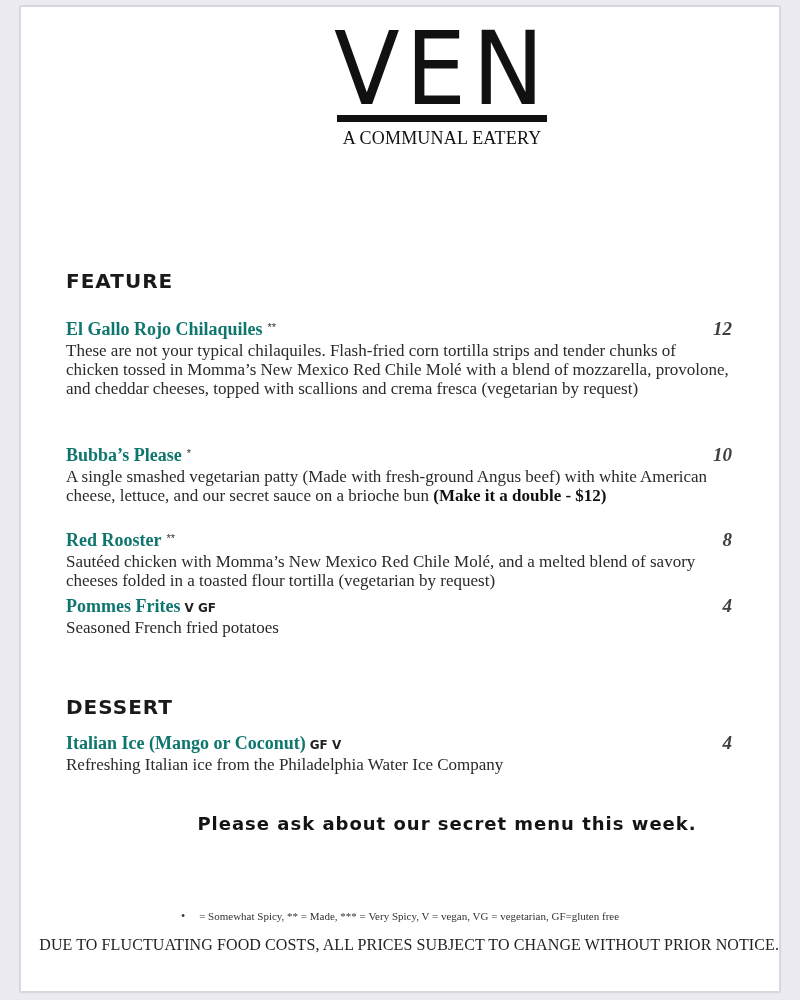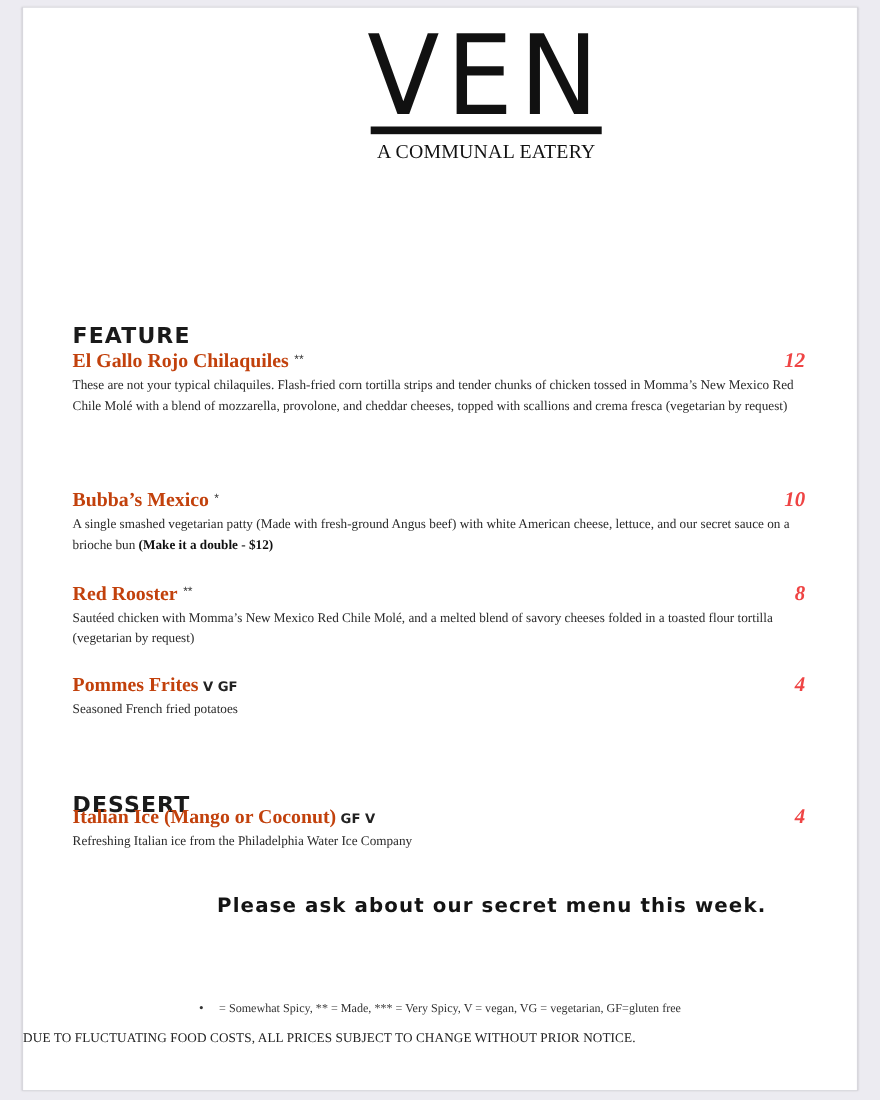--- a/index.html
+++ b/index.html
@@ -49,62 +49,61 @@
     letter-spacing: 0.2px;
   }
   .section-title {
     position: absolute;
     left: 45px;
     font-family: "DejaVu Sans", sans-serif;
     font-weight: bold;
     font-size: 20px;
     letter-spacing: 1px;
     color: #1a1a1a;
-    margin-top: 24px;
   }
   .item {
     position: absolute;
     left: 45px;
     width: 666px;
   }
   .item-head {
     display: flex;
     justify-content: space-between;
     align-items: baseline;
   }
   .item-name {
     font-family: "Liberation Serif", serif;
     font-weight: bold;
     font-size: 18px;
-    color: #c2410c;
+    color: #0f766e;
   }
   .item-mark {
     font-family: "Liberation Sans", sans-serif;
     font-size: 11px;
     color: #333;
     margin-left: 5px;
     vertical-align: 4px;
   }
   .item-tag {
     font-family: "DejaVu Sans", sans-serif;
     font-weight: bold;
     font-size: 12px;
     color: #222;
     margin-left: 4px;
   }
   .item-price {
     font-family: "Liberation Serif", serif;
     font-style: italic;
     font-weight: bold;
     font-size: 19px;
-    color: #ef4444;
+    color: #404040;
   }
   .item-desc {
     font-family: "Liberation Serif", serif;
-    font-size: 12px;
+    font-size: 17px;
     line-height: 19px;
     color: #2a2a2a;
     margin-top: 1px;
   }
   .item-desc b { color: #111; }
   .secret {
     position: absolute;
     left: 0; width: 100%;
     top: 806px;
     text-align: center;
@@ -122,23 +121,23 @@
     text-align: center;
     font-family: "Liberation Serif", serif;
     font-size: 11px;
     color: #333;
   }
   .legend .bullet { margin-right: 14px; font-size: 12px; }
   .disclaimer {
     position: absolute;
     left: 0; width: 100%;
     top: 929px;
-    text-align: left;
-    font-family: "Liberation Serif", serif;
-    font-size: 12px;
+    text-align: right;
+    font-family: "Liberation Serif", serif;
+    font-size: 16px;
     color: #222;
     letter-spacing: 0.1px;
   }
 </style>
 </head>
 <body>
 
 <div class="page">
 
   <div class="logo">
@@ -155,41 +154,41 @@
         <span class="item-name">El Gallo Rojo Chilaquiles</span><span class="item-mark">**</span>
       </span>
       <span class="item-price">12</span>
     </div>
     <div class="item-desc">These are not your typical chilaquiles. Flash-fried corn tortilla strips and tender chunks of chicken tossed in Momma’s New Mexico Red Chile Molé with a blend of mozzarella, provolone, and cheddar cheeses, topped with scallions and crema fresca (vegetarian by request)</div>
   </div>
 
   <div class="item" style="top:437px;">
     <div class="item-head">
       <span>
-        <span class="item-name">Bubba’s Mexico</span><span class="item-mark">*</span>
+        <span class="item-name">Bubba’s Please</span><span class="item-mark">*</span>
       </span>
       <span class="item-price">10</span>
     </div>
     <div class="item-desc">
       <span>A single smashed vegetarian patty (Made with fresh-ground Angus beef) with white American cheese, lettuce, and our secret sauce on a brioche bun</span>
       <b>(Make it a double - $12)</b>
     </div>
   </div>
 
   <div class="item" style="top:522px;">
     <div class="item-head">
       <span>
         <span class="item-name">Red Rooster</span><span class="item-mark">**</span>
       </span>
       <span class="item-price">8</span>
     </div>
     <div class="item-desc">Sautéed chicken with Momma’s New Mexico Red Chile Molé, and a melted blend of savory cheeses folded in a toasted flour tortilla (vegetarian by request)</div>
   </div>
 
-  <div class="item" style="top:605px;">
+  <div class="item" style="top:588px;">
     <div class="item-head">
       <span>
         <span class="item-name">Pommes Frites</span><span class="item-tag">V GF</span>
       </span>
       <span class="item-price">4</span>
     </div>
     <div class="item-desc">Seasoned French fried potatoes</div>
   </div>
 
   <div class="section-title" style="top:688px;">DESSERT</div>

